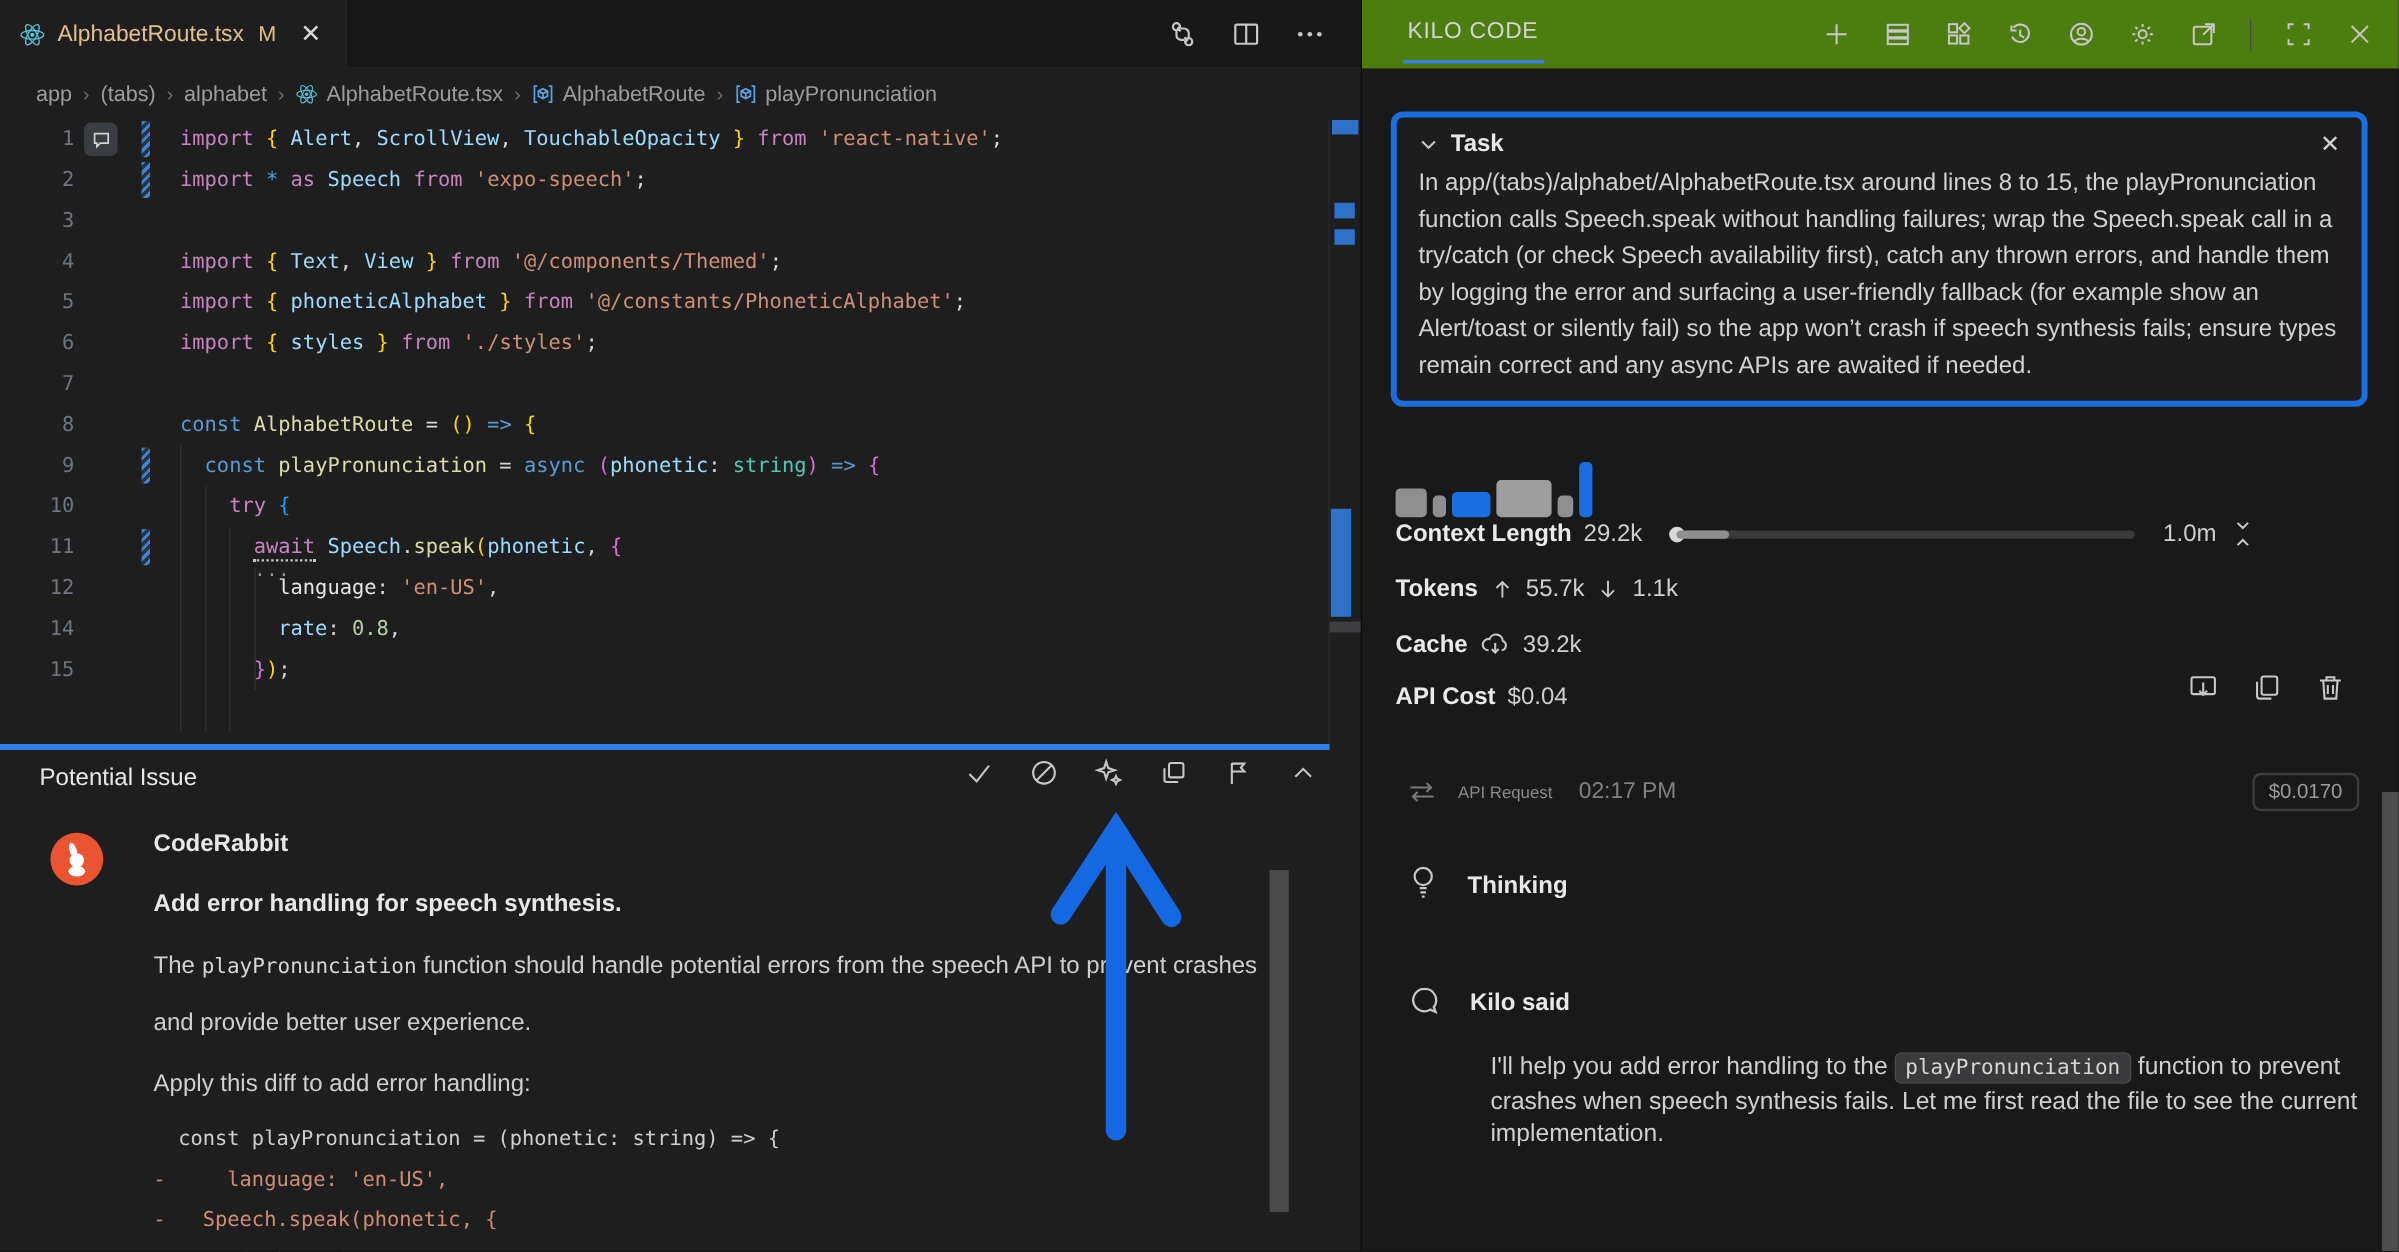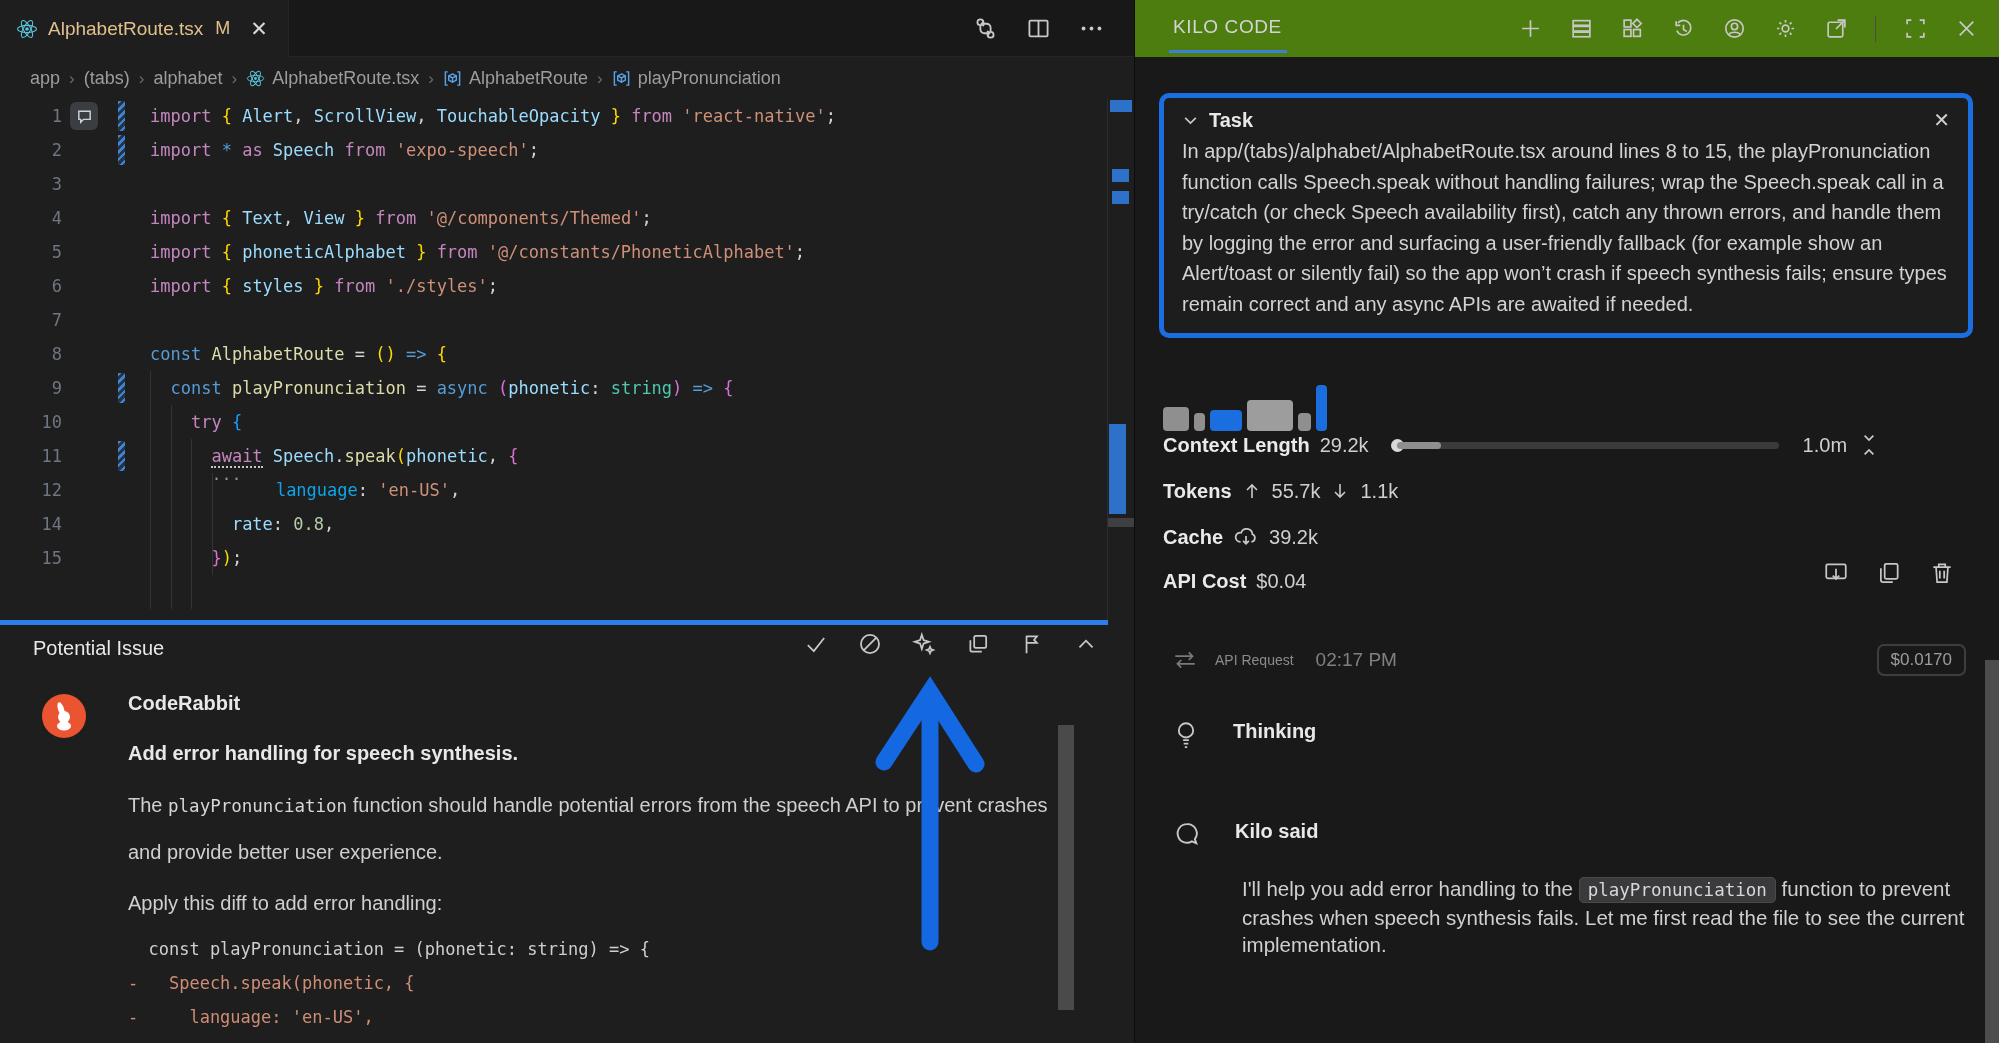--- a/index.html
+++ b/index.html
@@ -81,21 +81,21 @@
   .slider-dot { position:absolute; left:0; top:-3px; width:13px; height:13px; border-radius:50%; background:#d9d9d9; }
   .slider-fill { position:absolute; left:6px; top:0; width:44px; height:7px; background:#8f8f8f; border-radius:4px; }
   .cost-icons { position:absolute; right:44px; top:560px; display:flex; gap:27px; }
   .cost-icons span { width:26px; height:26px; display:inline-flex; cursor:pointer; }
 
   .api-row { position:absolute; left:36px; top:641px; width:795px; height:38px; display:flex; align-items:center; gap:16px; }
   .api-label { color:#8b8b8b; font-size:14px; }
   .api-time { color:#818181; font-size:19px; margin-left:6px; }
   .api-badge { margin-left:auto; border:2px solid #3e3e3e; border-radius:7px; padding:4px 12px; color:#9c9c9c; font-size:17px; }
 
-  .section-row { position:absolute; left:38px; display:flex; align-items:flex-start; gap:34px; }
+  .section-row { position:absolute; left:38px; display:flex; align-items:flex-end; gap:24px; }
   .section-title { font-size:20px; font-weight:bold; color:#e8e8e8; }
 
   .said-body { position:absolute; left:80px; top:875px; width:745px; font-size:20.5px; line-height:27px; color:#cfcfcf;margin-left:27px; }
   .chip { background:#3a3a3c; border:1px solid #4a4a4c; border-radius:5px; padding:2px 8px; }
   .kc-scrollbar { position:absolute; right:0; top:660px; width:14px; height:383px; background:#4d4d4d; }
 </style>
 </head>
 <body>
 
 <div class="app">
@@ -260,21 +260,21 @@
         <div class="code-row">
           <span class="ln">11</span>
           <span class="gut">
             <span class="stripe"></span>
           </span>
           <span class="code-text"><span style="color: rgb(212, 212, 212);">      </span><span class="u-dotted" style="color: rgb(197, 134, 192);">await</span><span style="color: rgb(212, 212, 212);"> </span><span style="color: rgb(156, 220, 254);">Speech</span><span style="color: rgb(212, 212, 212);">.</span><span style="color: rgb(220, 220, 170);">speak</span><span style="color: rgb(255, 215, 0);">(</span><span style="color: rgb(156, 220, 254);">phonetic</span><span style="color: rgb(212, 212, 212);">, </span><span style="color: rgb(218, 112, 214);">{</span></span>
         </div>
         <div class="code-row">
           <span class="ln">12</span>
           <span class="gut"></span>
-          <span class="code-text"><span style="color: rgb(212, 212, 212);">        </span><span style="color: #0ea5e9; margin-left: 44px;">language</span><span style="color: rgb(212, 212, 212);">: </span><span style="color: rgb(206, 145, 120);">'en-US'</span><span style="color: rgb(212, 212, 212);">,</span></span>
+          <span class="code-text"><span style="color: rgb(212, 212, 212);">        </span><span style="color: #e5e5e5;">language</span><span style="color: rgb(212, 212, 212);">: </span><span style="color: rgb(206, 145, 120);">'en-US'</span><span style="color: rgb(212, 212, 212);">,</span></span>
         </div>
         <div class="code-row">
           <span class="ln">14</span>
           <span class="gut"></span>
           <span class="code-text"><span style="color: rgb(212, 212, 212);">        </span><span style="color: rgb(156, 220, 254);">rate</span><span style="color: rgb(212, 212, 212);">: </span><span style="color: rgb(181, 206, 168);">0.8</span><span style="color: rgb(212, 212, 212);">,</span></span>
         </div>
         <div class="code-row">
           <span class="ln">15</span>
           <span class="gut"></span>
           <span class="code-text"><span style="color: rgb(212, 212, 212);">      </span><span style="color: rgb(218, 112, 214);">}</span><span style="color: rgb(255, 215, 0);">)</span><span style="color: rgb(212, 212, 212);">;</span></span>
@@ -341,22 +341,22 @@
               <ellipse cx="13" cy="25" rx="7" ry="4.5"></ellipse>
             </g>
           </svg>
       </div>
       <div class="issue-author">CodeRabbit</div>
       <div class="issue-heading">Add error handling for speech synthesis.</div>
       <div class="issue-body" id="issue-body">The <code>playPronunciation</code> function should handle potential errors from the speech API to prevent crashes and provide better user experience.</div>
       <div class="issue-apply">Apply this diff to add error handling:</div>
       <div class="issue-diff" id="issue-diff">
           <div class="diff-line diff-context">  const playPronunciation = (phonetic: string) =&gt; {</div>
+          <div class="diff-line diff-removed">-     language: 'en-US',</div>
           <div class="diff-line diff-removed">-   Speech.speak(phonetic, {</div>
-          <div class="diff-line diff-removed">-     language: 'en-US',</div>
           <div class="diff-line diff-removed">-     pitch: 1.0,</div>
         </div>
       <div class="issue-scrollbar"></div>
     </div>
 
   </div>
 
   <svg class="blue-arrow" width="130" height="300" viewBox="0 0 130 300">
     <g stroke="#1468e2" stroke-width="17" stroke-linecap="round" fill="none">
       <line x1="62" y1="26" x2="62" y2="274"></line>

